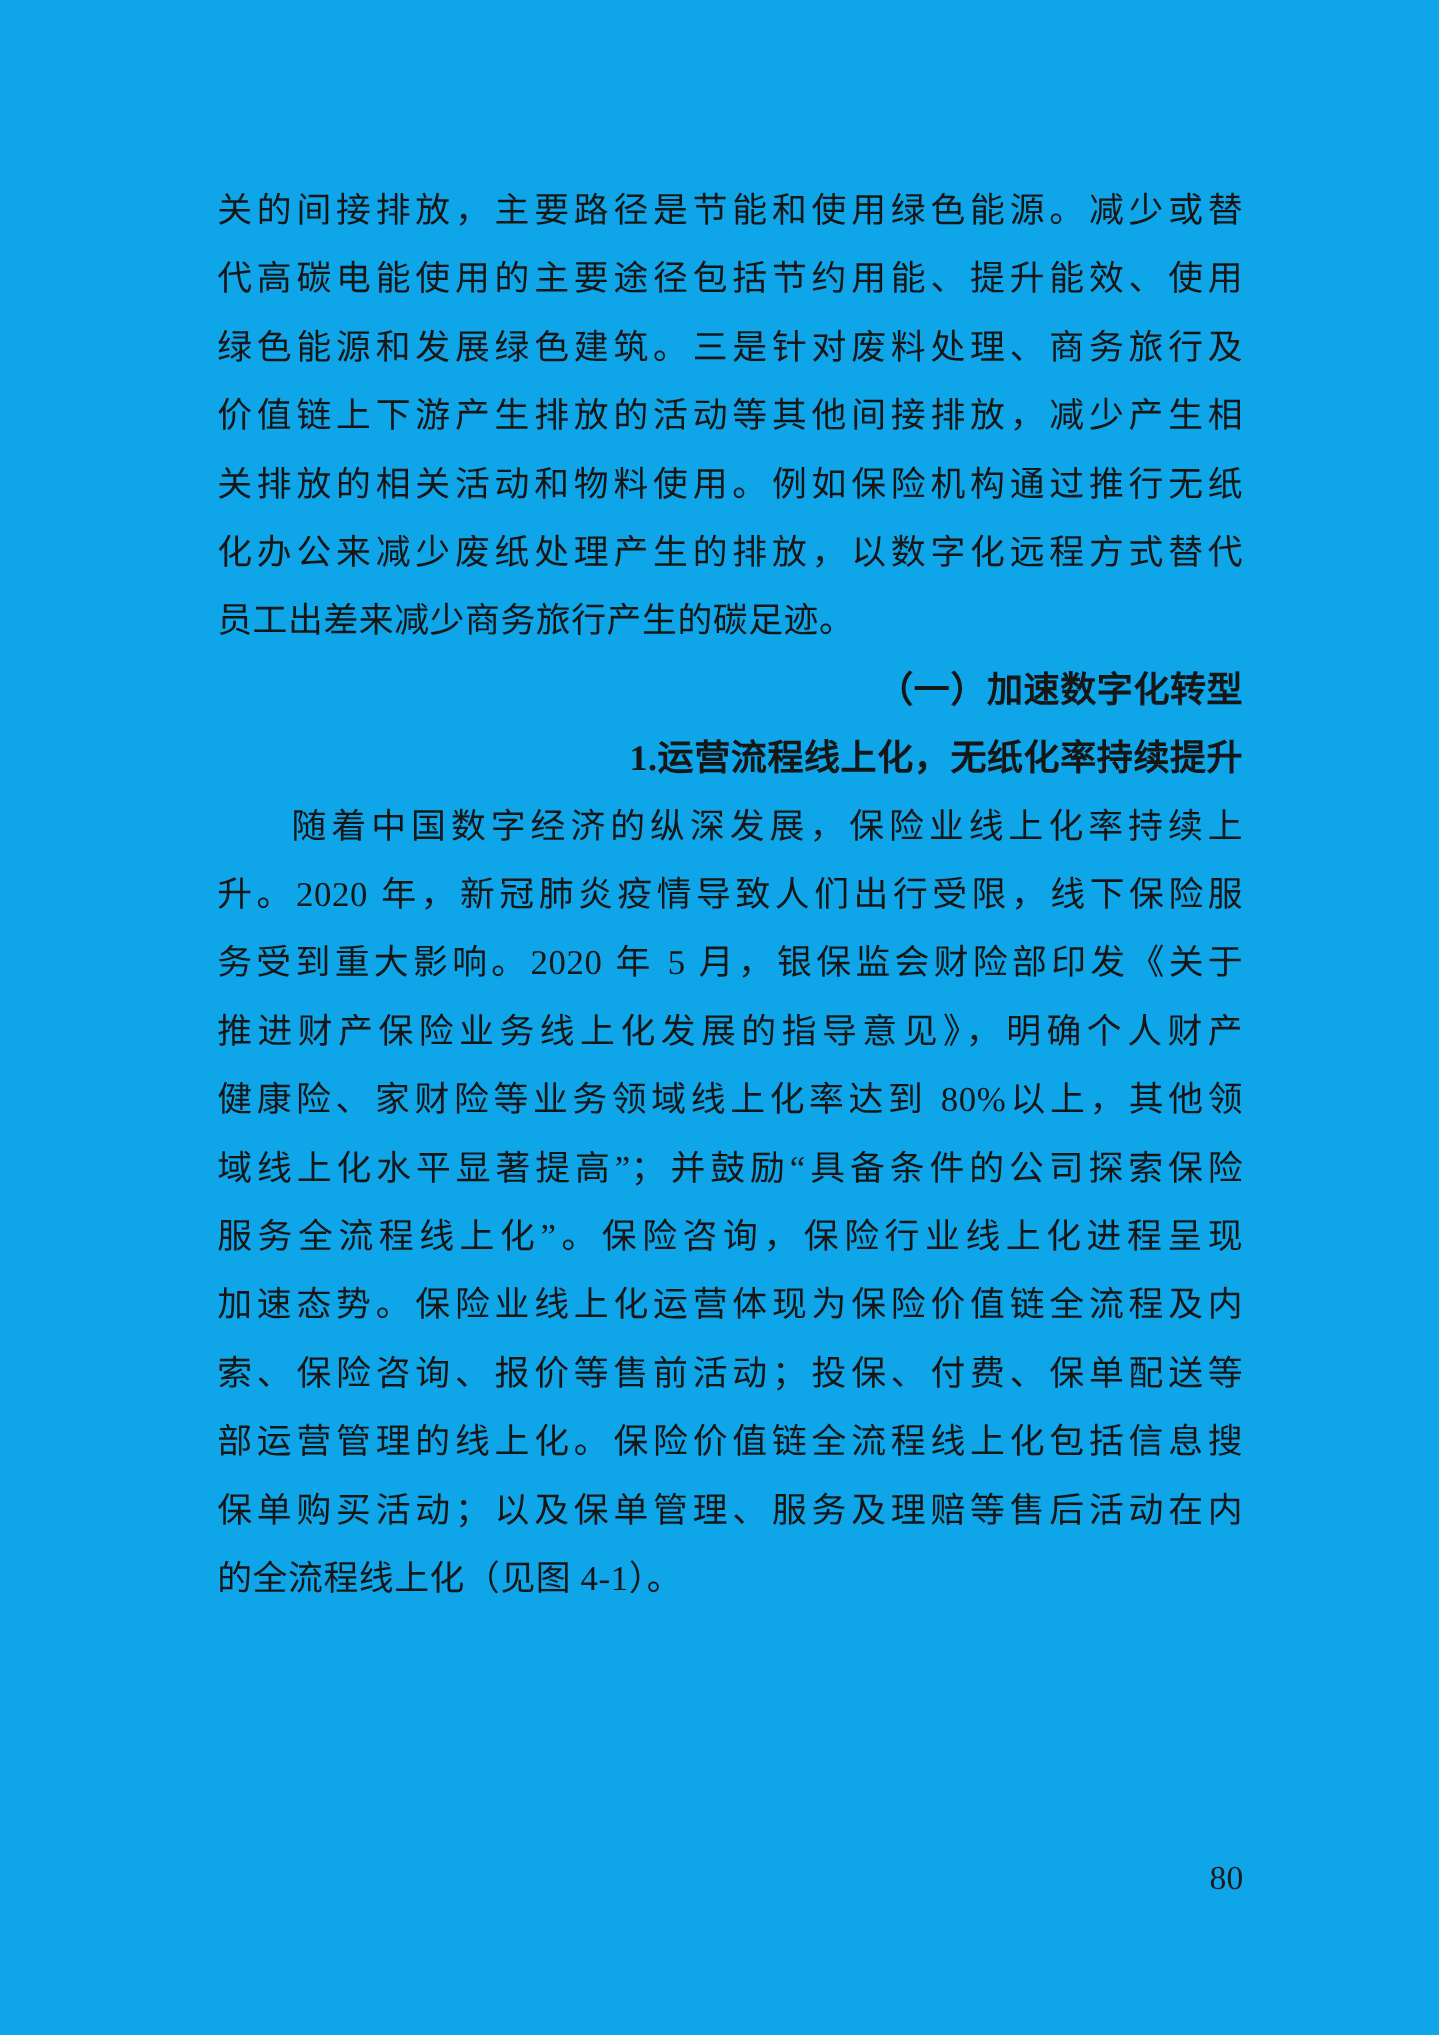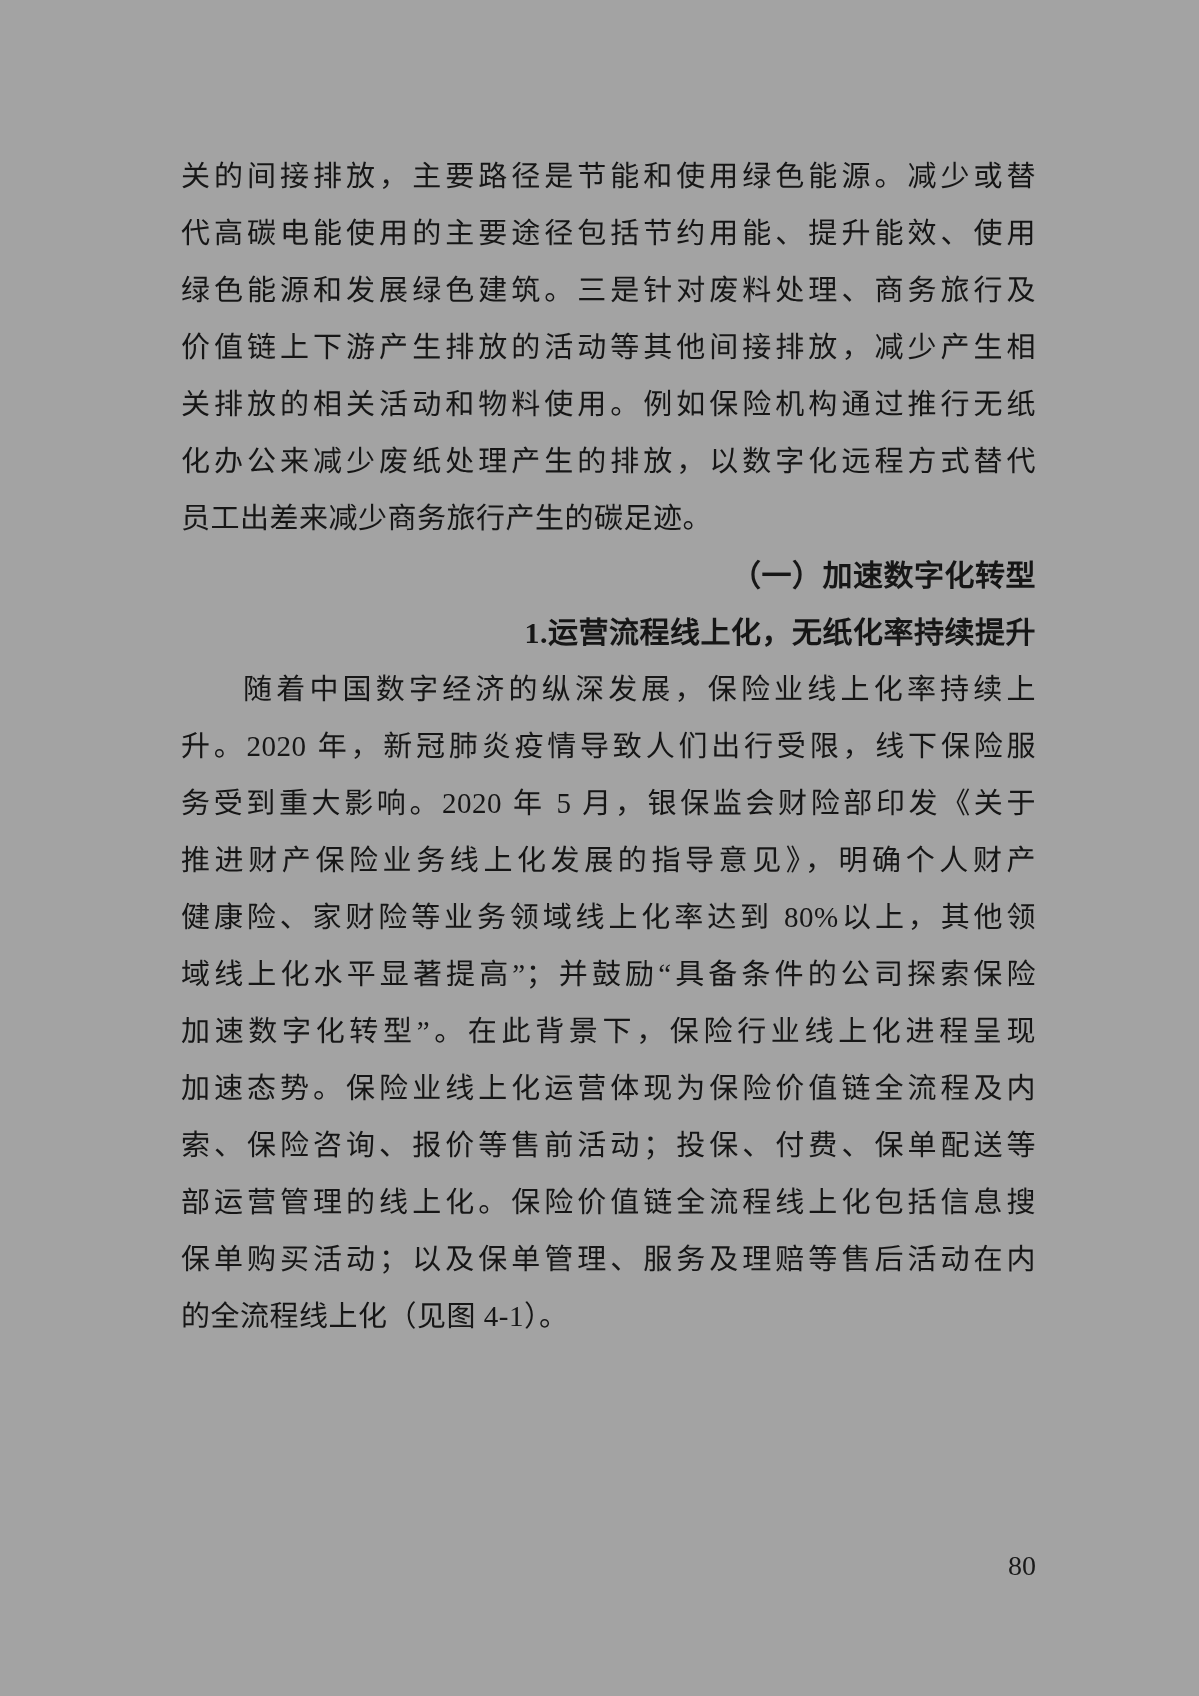--- a/index.html
+++ b/index.html
@@ -4,21 +4,21 @@
 <style>
   html, body {
     margin: 0;
     padding: 0;
     background: #ffffff;
   }
   .page {
     position: relative;
     width: 1199px;
     height: 1696px;
-    background: #a3a3a3;
+    background: #0ea5e9;
     overflow: hidden;
     font-family: "Liberation Serif", "DejaVu Serif", serif;
     color: #161616;
   }
   .content {
     position: absolute;
     left: 181px;
     top: 148px;
     width: 855px;
   }
@@ -74,21 +74,21 @@
 
     <div class="heading">（一）加速数字化转型</div>
     <div class="heading">1.运营流程线上化，无纸化率持续提升</div>
 
     <div class="line indent">随着中国数字经济的纵深发展，保险业线上化率持续上</div>
     <div class="line">升。2020 年，新冠肺炎疫情导致人们出行受限，线下保险服</div>
     <div class="line">务受到重大影响。2020 年 5 月，银保监会财险部印发《关于</div>
     <div class="line">推进财产保险业务线上化发展的指导意见》，明确个人财产</div>
     <div class="line">健康险、家财险等业务领域线上化率达到 80%以上，其他领</div>
     <div class="line">域线上化水平显著提高”；并鼓励“具备条件的公司探索保险</div>
-    <div class="line">加速数字化转型”。在此背景下，保险行业线上化进程呈现</div>
+    <div class="line">服务全流程线上化”。保险咨询，保险行业线上化进程呈现</div>
     <div class="line">加速态势。保险业线上化运营体现为保险价值链全流程及内</div>
     <div class="line">索、保险咨询、报价等售前活动；投保、付费、保单配送等</div>
     <div class="line">部运营管理的线上化。保险价值链全流程线上化包括信息搜</div>
     <div class="line">保单购买活动；以及保单管理、服务及理赔等售后活动在内</div>
     <div class="line last">的全流程线上化（见图 4-1）。</div>
 
   </div>
 
   <div class="page-number">80</div>
 </div>

